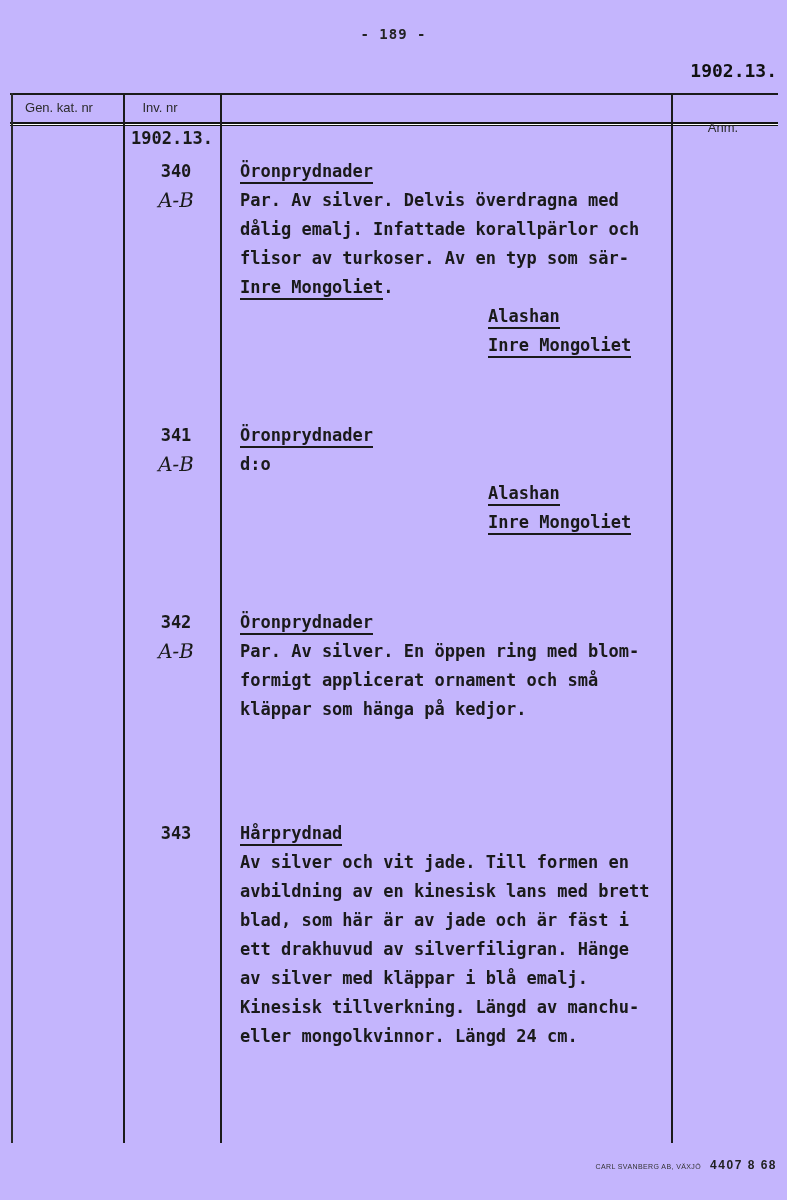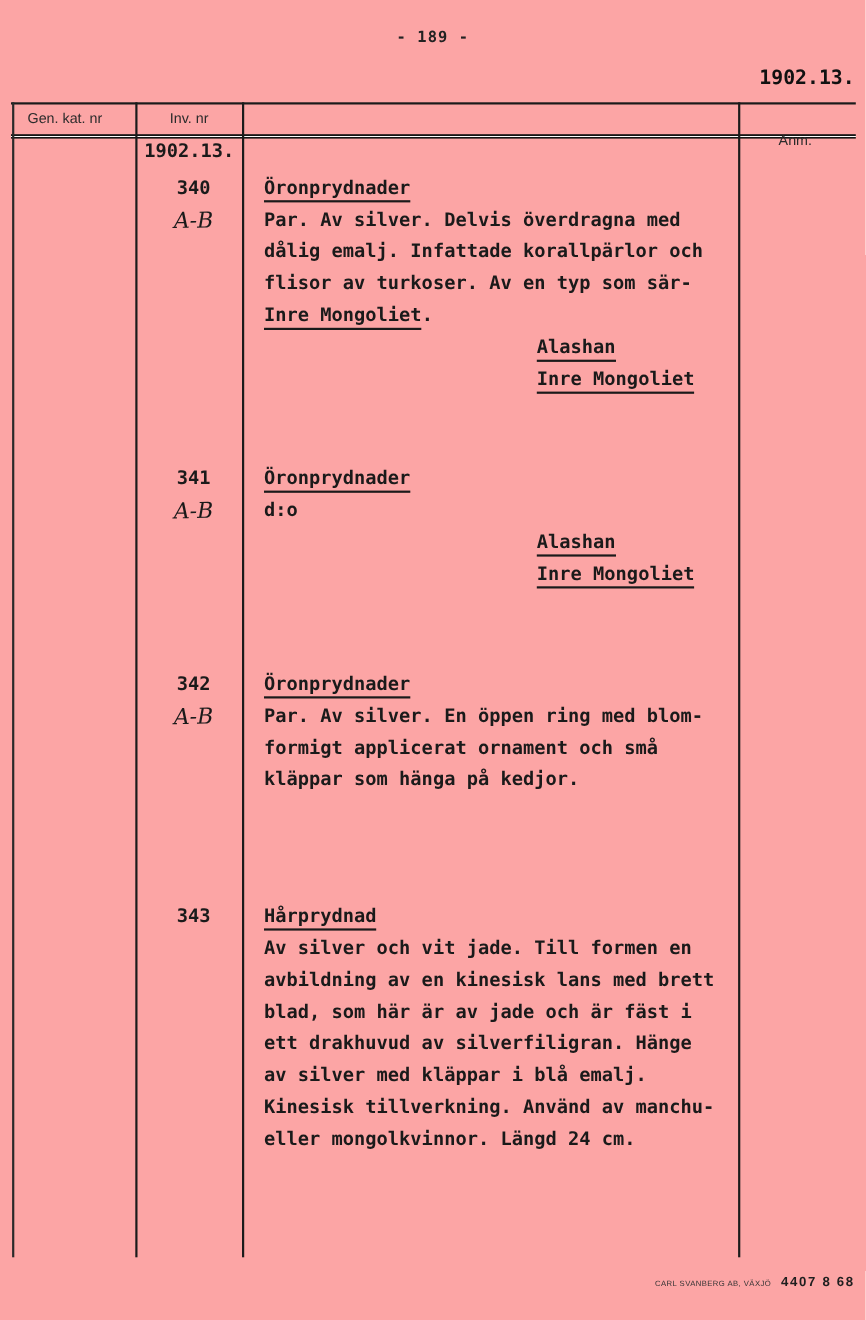--- a/index.html
+++ b/index.html
@@ -1,21 +1,21 @@
 <!DOCTYPE html>
 <html><head>
 <meta charset="utf-8">
 <style>
   * { margin:0; padding:0; box-sizing:border-box; }
   html,body { background:#ffffff; }
   .page {
     position:relative;
     width:787px; height:1200px;
     margin:0 auto;
-    background:#fca5a5;
+    background:#c4b5fd;
     overflow:hidden;
     color:#1a1a1a;
     font-family:"DejaVu Sans Mono", monospace;
     padding-left:40px;
   }
   
   .page-number {
     position:absolute; top:26px; left:0; right:0;
     text-align:center;
     font-size:14px; font-weight:700;
@@ -37,21 +37,21 @@
   .v-col2  { left:220px; top:93px; width:2px; height:1050px; }
   .v-col3  { left:671px; top:93px; width:2px; height:1050px; }
   
   .colhead {
     position:absolute; top:100px;
     font-family:"Liberation Sans", sans-serif;
     font-size:13px; color:#2b2b2b;
     text-align:center;
   }
   .head-genkat { left:12px;  width:94px; }
-  .head-invnr  { left:124px; width:96px;  }
+  .head-invnr  { left:112px; width:96px;  }
   .head-anm    { left:673px; width:100px;margin-top:20px; }
   
   .group-number {
     position:absolute; left:124px; top:128px; width:96px;
     text-align:center;
     font-size:17px; font-weight:700;
   }
   .entry { position:absolute; left:0; width:787px; font-size:17px; font-weight:700; line-height:29px; }
   .inv-col  { position:absolute; left:124px; top:0; width:104px; text-align:center; }
   .inv-nr   { font-size:17px; font-weight:700; }
@@ -143,21 +143,21 @@
         <div class="inv-col">
           <div class="inv-nr">343</div>
         </div>
         <div class="text-col">
           <div class="title-line"><span class="u">Hårprydnad</span></div>
           <div class="line"><span>Av silver och vit jade. Till formen en</span></div>
           <div class="line"><span>avbildning av en kinesisk lans med brett</span></div>
           <div class="line"><span>blad, som här är av jade och är fäst i</span></div>
           <div class="line"><span>ett drakhuvud av silverfiligran. Hänge</span></div>
           <div class="line"><span>av silver med kläppar i blå emalj.</span></div>
-          <div class="line"><span>Kinesisk tillverkning. Använd av manchu-</span></div>
+          <div class="line"><span>Kinesisk tillverkning. Längd av manchu-</span></div>
           <div class="line"><span>eller mongolkvinnor. Längd 24 cm.</span></div>
         </div>
       </div>
     </div>
 
   <div class="printer-mark">
     <span class="printer-name">CARL SVANBERG AB, VÄXJÖ</span>
     <span class="printer-code">4407 8 68</span>
   </div>
 

